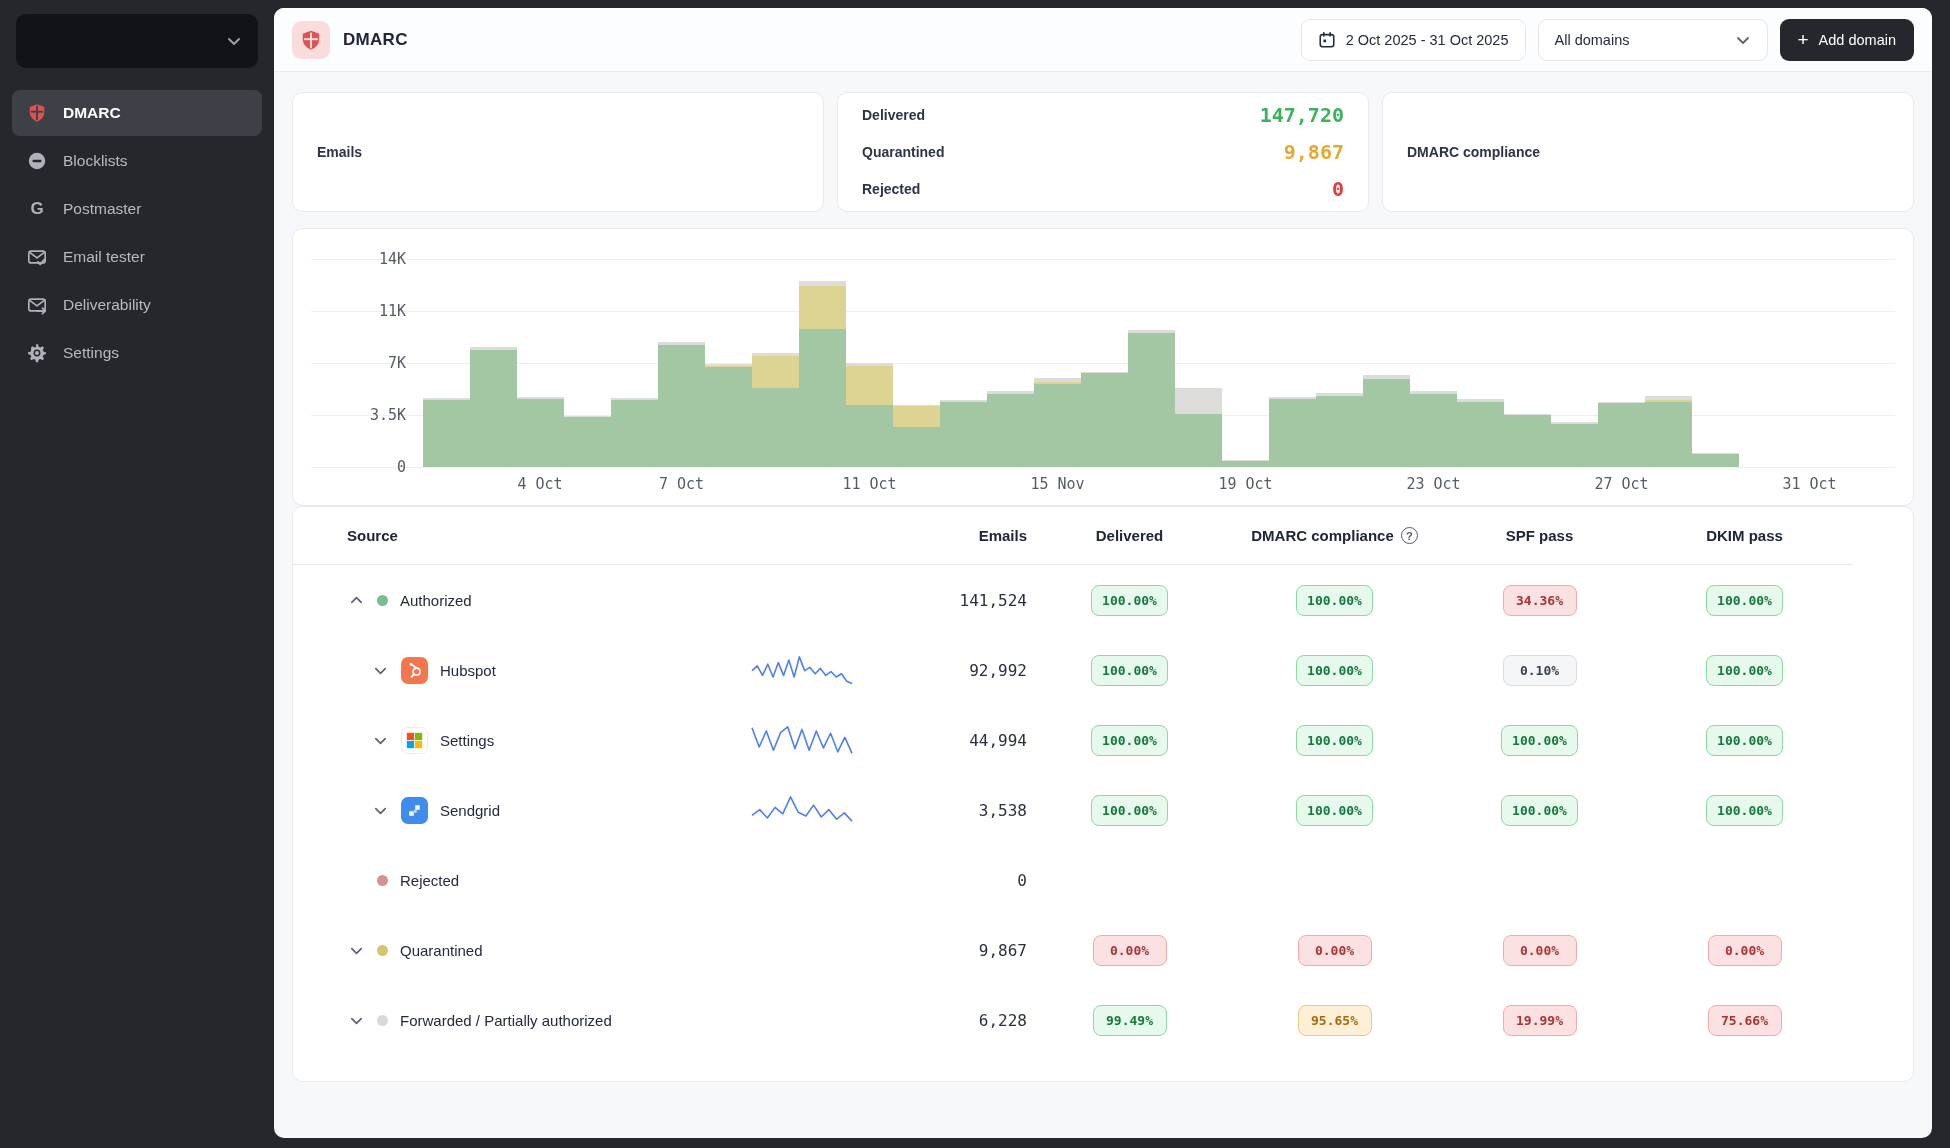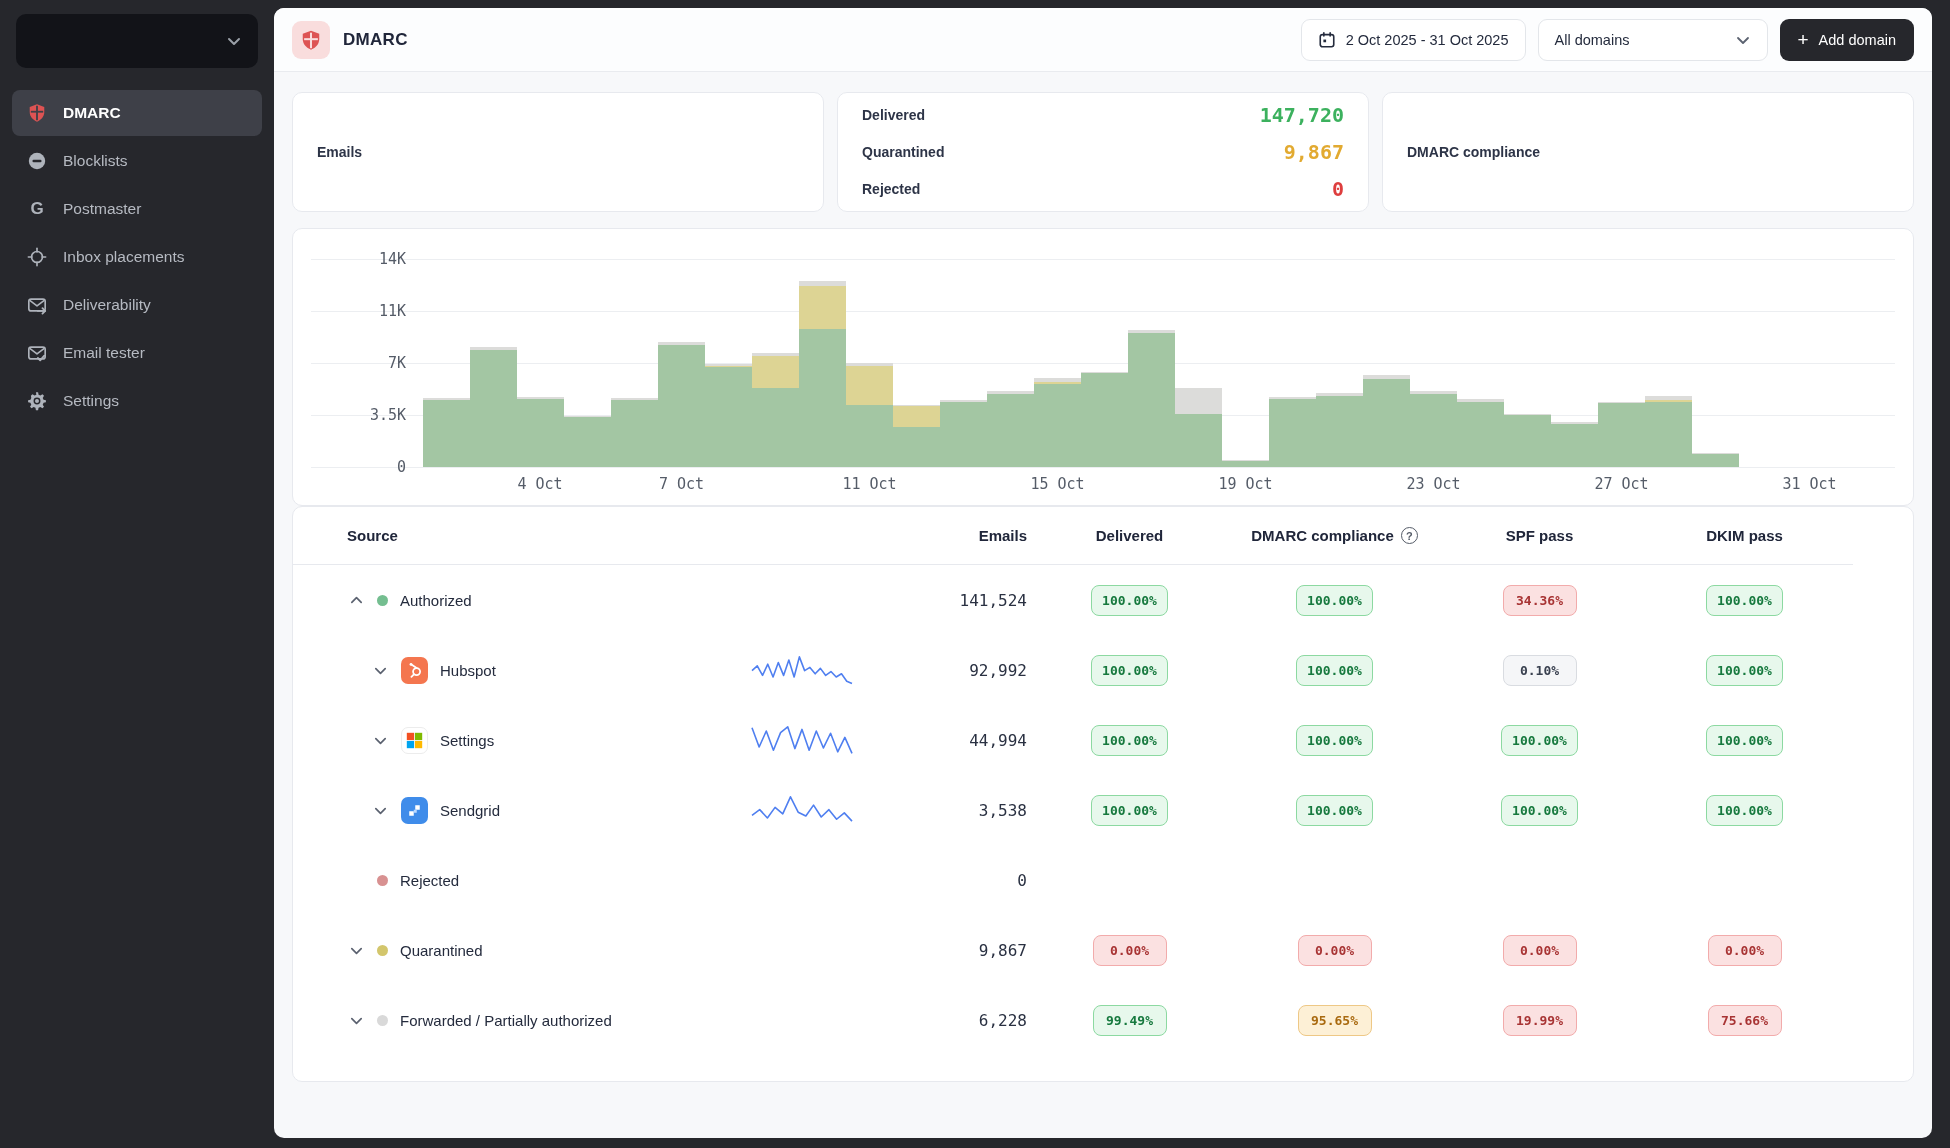--- a/index.html
+++ b/index.html
@@ -116,49 +116,37 @@
       </div>
       <div class="nav-item">
         <span class="nav-icon">
           <span style="color:#aeb3bb;font-weight:700;font-size:17px;font-family:'Liberation Sans',sans-serif;">G</span>
         </span>
                  <span>Postmaster</span>
       </div>
       <div class="nav-item">
         <span class="nav-icon">
           <svg width="20" height="20" viewBox="0 0 22 22">
-            <circle cx="11" cy="11" r="6" fill="none" stroke="#aeb3bb" stroke-width="1.8"></circle>
-       <line x1="11" y1="1.5" x2="11" y2="5.5" stroke="#aeb3bb" stroke-width="1.8" stroke-linecap="round"></line>
-       <line x1="11" y1="16.5" x2="11" y2="20.5" stroke="#aeb3bb" stroke-width="1.8" stroke-linecap="round"></line>
-       <line x1="1.5" y1="11" x2="5.5" y2="11" stroke="#aeb3bb" stroke-width="1.8" stroke-linecap="round"></line>
-       <line x1="16.5" y1="11" x2="20.5" y2="11" stroke="#aeb3bb" stroke-width="1.8" stroke-linecap="round"></line>
+            <rect x="2" y="4.5" width="18" height="13" rx="2.5" fill="none" stroke="#aeb3bb" stroke-width="1.8"></rect>
+       <polyline points="3,6 11,12 19,6" fill="none" stroke="#aeb3bb" stroke-width="1.8" stroke-linejoin="round"></polyline>
+       <polyline points="12,16.5 14.5,19 19,14" fill="none" stroke="#aeb3bb" stroke-width="2" stroke-linecap="round" stroke-linejoin="round"></polyline>
           </svg>
         </span>
-                 <span>Inbox placements</span>
+                 <span>Email tester</span>
       </div>
       <div class="nav-item">
         <span class="nav-icon">
           <svg width="20" height="20" viewBox="0 0 22 22">
             <rect x="2" y="4.5" width="18" height="13" rx="2.5" fill="none" stroke="#aeb3bb" stroke-width="1.8"></rect>
        <polyline points="3,6 11,12 19,6" fill="none" stroke="#aeb3bb" stroke-width="1.8" stroke-linejoin="round"></polyline>
        <line x1="12" y1="17.5" x2="20" y2="17.5" stroke="#aeb3bb" stroke-width="2" stroke-linecap="round"></line>
        <polyline points="17,14.5 20,17.5 17,20.5" fill="none" stroke="#aeb3bb" stroke-width="2" stroke-linecap="round" stroke-linejoin="round"></polyline>
           </svg>
         </span>
                  <span>Deliverability</span>
-      </div>
-      <div class="nav-item">
-        <span class="nav-icon">
-          <svg width="20" height="20" viewBox="0 0 22 22">
-            <rect x="2" y="4.5" width="18" height="13" rx="2.5" fill="none" stroke="#aeb3bb" stroke-width="1.8"></rect>
-       <polyline points="3,6 11,12 19,6" fill="none" stroke="#aeb3bb" stroke-width="1.8" stroke-linejoin="round"></polyline>
-       <polyline points="12,16.5 14.5,19 19,14" fill="none" stroke="#aeb3bb" stroke-width="2" stroke-linecap="round" stroke-linejoin="round"></polyline>
-          </svg>
-        </span>
-                 <span>Email tester</span>
       </div>
       <div class="nav-item">
         <span class="nav-icon">
           <svg width="20" height="20" viewBox="0 0 22 22">
             <path fill="#aeb3bb" d="M11 7.2 a3.8 3.8 0 1 0 0 7.6 a3.8 3.8 0 1 0 0-7.6 Z M9.8 1.5 h2.4 l.5 2.6 l2 .9 l2.3-1.4 l1.7 1.7 l-1.4 2.3 l.9 2 l2.6.5 v2.4 l-2.6.5 l-.9 2 l1.4 2.3 l-1.7 1.7 l-2.3-1.4 l-2 .9 l-.5 2.6 h-2.4 l-.5-2.6 l-2-.9 l-2.3 1.4 l-1.7-1.7 l1.4-2.3 l-.9-2 l-2.6-.5 v-2.4 l2.6-.5 l.9-2 L4.3 5.3 L6 3.6 l2.3 1.4 l2-.9 Z M11 8.8 a2.2 2.2 0 1 1 0 4.4 a2.2 2.2 0 1 1 0-4.4 Z"></path>
           </svg>
         </span>
                  <span>Settings</span>
       </div>
     </nav>
@@ -355,21 +343,21 @@
           <div class="bar-col" style="width: 47px;">
             <div class="bar-seg" style="height: 0.742857px; background: rgb(220, 220, 218);"></div>
             <div class="bar-seg" style="height: 13.3714px; background: rgb(163, 198, 163);"></div>
           </div>
           <div class="bar-col" style="width: 47px;"></div>
           <div class="bar-col" style="width: 47px;"></div>
         </div>
         <div class="x-label" style="left: 247px;">4 Oct</div>
         <div class="x-label" style="left: 388.5px;">7 Oct</div>
         <div class="x-label" style="left: 576.5px;">11 Oct</div>
-        <div class="x-label" style="left: 764.5px;">15 Oct</div>
+        <div class="x-label" style="left: 764.5px;">15 Nov</div>
         <div class="x-label" style="left: 952.5px;">19 Oct</div>
         <div class="x-label" style="left: 1140.5px;">23 Oct</div>
         <div class="x-label" style="left: 1328.5px;">27 Oct</div>
         <div class="x-label" style="left: 1516.5px;">31 Oct</div>
       </div>
 
     <div class="card table-card">
       <div class="tgrid thead" id="table-head">
           <div class="th"><span>Source</span></div>
           <div class="th"><span></span></div>

